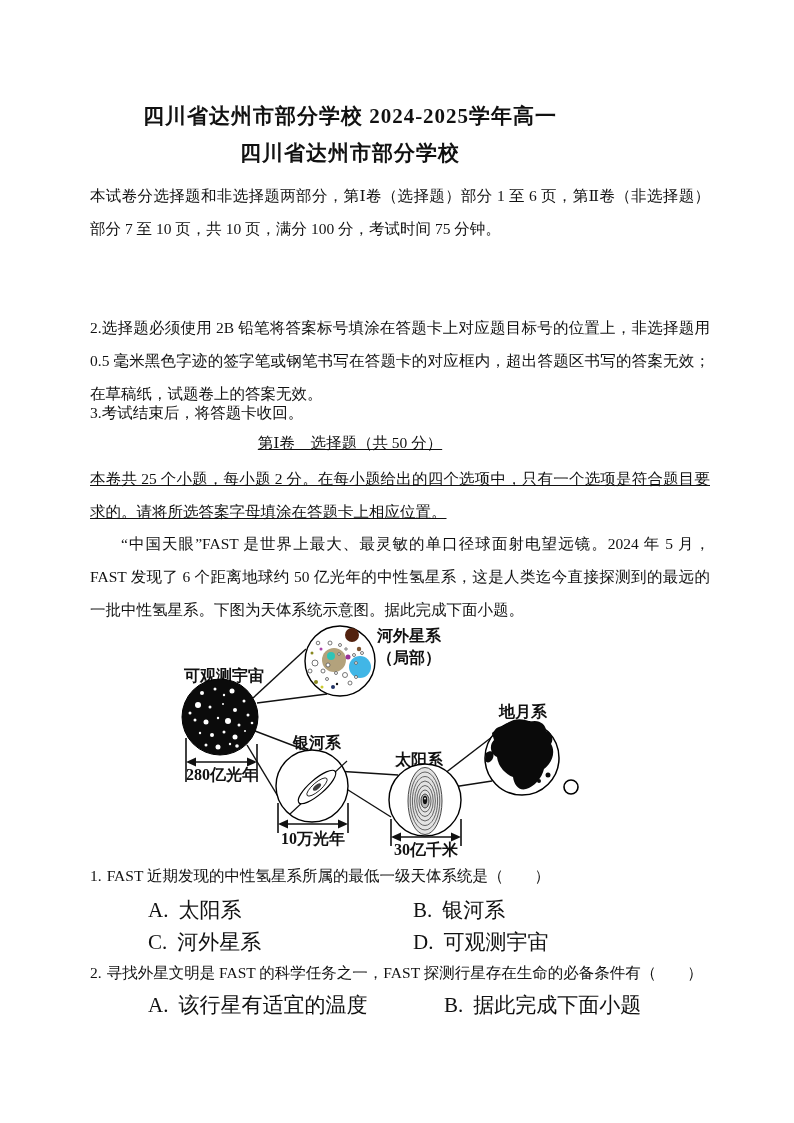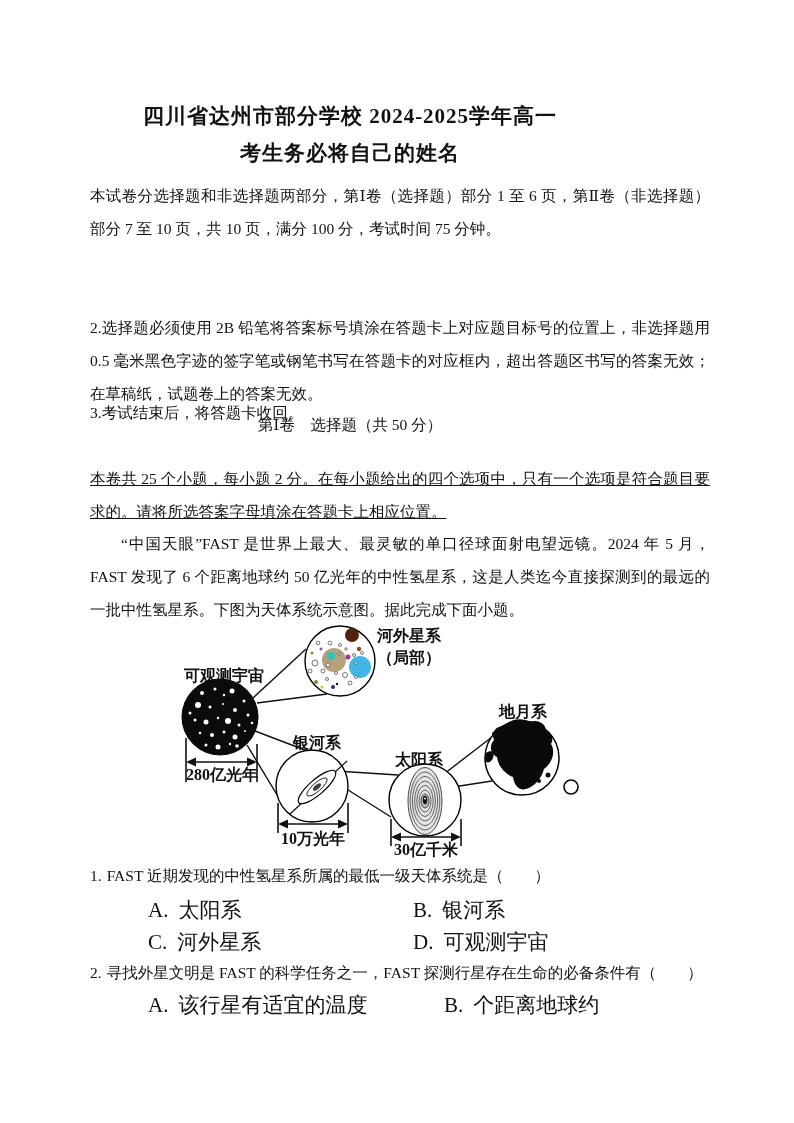--- a/index.html
+++ b/index.html
@@ -29,27 +29,27 @@
     font-family:"Liberation Serif","DejaVu Serif",serif;
     font-weight:bold; font-size:16px; fill:#111111;
   }
 </style>
 </head>
 <body>
 
 <div class="page">
 
   <div class="abs title-line" style="top:102px;">四川省达州市部分学校 2024-2025学年高一</div>
-  <div class="abs title-line" style="top:139px;">考生务必将自己的姓名</div>
+  <div class="abs title-line" style="top:139px;">四川省达州市部分学校</div>
 
   <div class="abs body-text" style="top:179px;">本试卷分选择题和非选择题两部分，第Ⅰ卷（选择题）部分 1 至 6 页，第Ⅱ卷（非选择题）部分 7 至 10 页，共 10 页，满分 100 分，考试时间 75 分钟。</div>
   <div class="abs body-text" style="top:311px;">2.选择题必须使用 2B 铅笔将答案标号填涂在答题卡上对应题目标号的位置上，非选择题用 0.5 毫米黑色字迹的签字笔或钢笔书写在答题卡的对应框内，超出答题区书写的答案无效；在草稿纸，试题卷上的答案无效。</div>
   <div class="abs body-text" style="top:396px;">3.考试结束后，将答题卡收回。</div>
 
-  <div class="abs center-line" style="top:412px;">第Ⅰ卷　选择题（共 50 分）</div>
+  <div class="abs center-line" style="top:430px;text-decoration:underline;">第Ⅰ卷　选择题（共 50 分）</div>
   <div class="abs body-text" style="top:462px;text-decoration:underline;">本卷共 25 个小题，每小题 2 分。在每小题给出的四个选项中，只有一个选项是符合题目要求的。请将所选答案字母填涂在答题卡上相应位置。</div>
   <div class="abs body-text indent2" style="top:527px;">“中国天眼”FAST 是世界上最大、最灵敏的单口径球面射电望远镜。2024 年 5 月，FAST 发现了 6 个距离地球约 50 亿光年的中性氢星系，这是人类迄今直接探测到的最远的一批中性氢星系。下图为天体系统示意图。据此完成下面小题。</div>
 
   <svg class="abs" style="left:140px; top:605px;" width="560" height="262" viewBox="0 0 560 262">
 
     <g stroke="#111" stroke-width="1.4">
       <line x1="113" y1="93" x2="166" y2="44"></line>
       <line x1="117" y1="98" x2="187" y2="89"></line>
       <line x1="115" y1="126" x2="199" y2="158"></line>
       <line x1="107" y1="140" x2="148" y2="208"></line>
@@ -220,16 +220,16 @@
     <span class="lab">D.</span><span>可观测宇宙</span>
   </div>
 
   <div class="abs q-line" style="top:960px;">
     <span class="q-num">2.</span><span>寻找外星文明是 FAST 的科学任务之一，FAST 探测行星存在生命的必备条件有（　　）</span>
   </div>
   <div class="abs opt" style="left:148px; top:992px;">
     <span class="lab">A.</span><span>该行星有适宜的温度</span>
   </div>
   <div class="abs opt" style="left:444px; top:992px;">
-    <span class="lab">B.</span><span>个距离地球约</span>
+    <span class="lab">B.</span><span>据此完成下面小题</span>
   </div>
 
 </div>
 
 </body></html>

